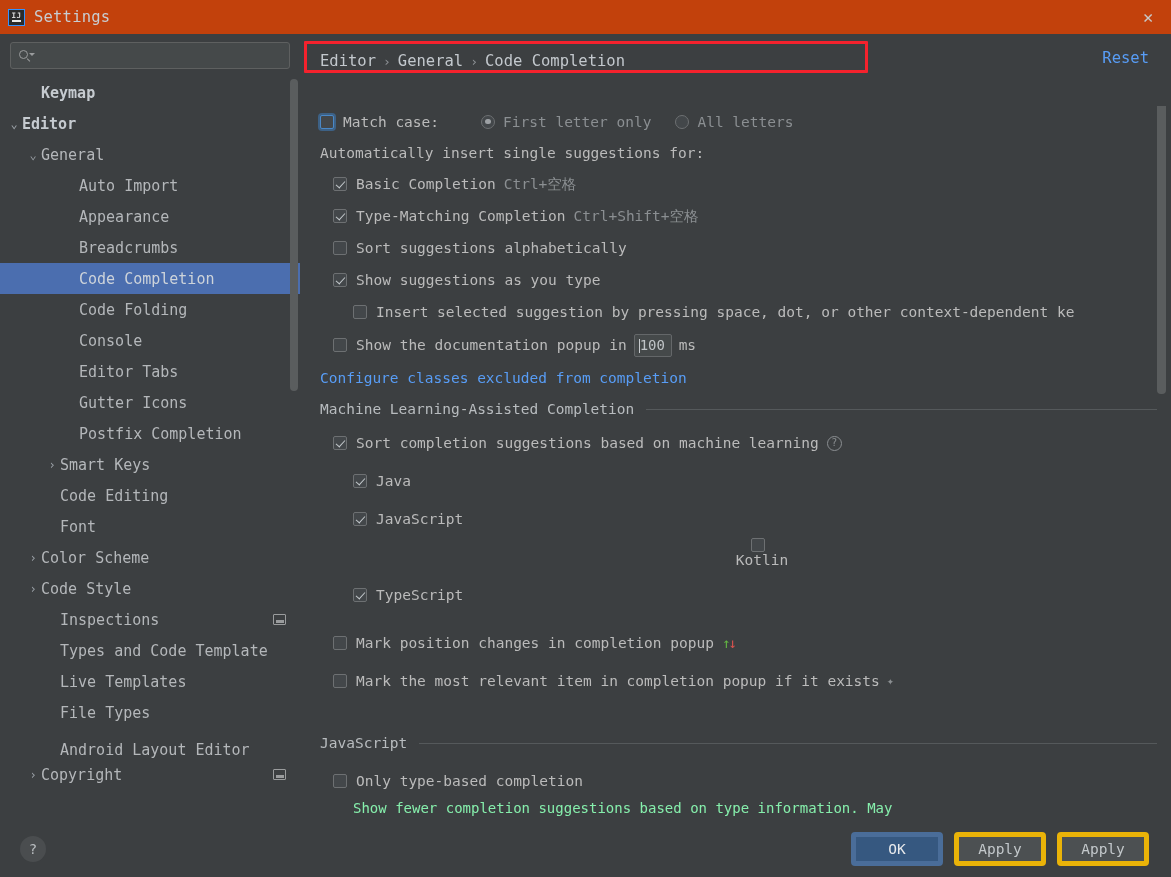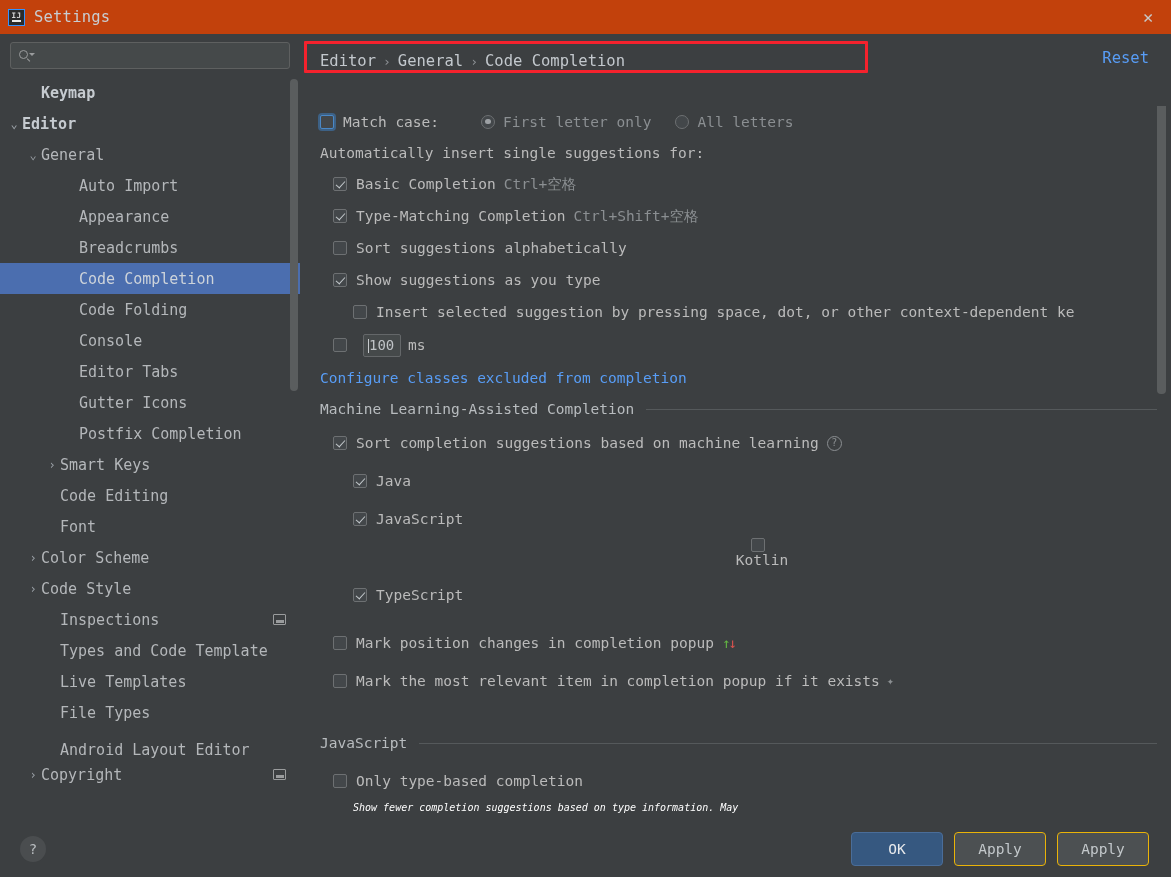--- a/index.html
+++ b/index.html
@@ -216,21 +216,21 @@
     width: 15px; height: 15px; border-radius: 50%;
     border: 1.3px solid #8a8e91; box-sizing: border-box;
     display: inline-flex; align-items: center; justify-content: center;
     font-size: 10px; color: #8a8e91; margin-left: 8px; line-height: 1;
   }
 
   .arrow-up { color: #62b543; font-size: 14px; }
   .arrow-down { color: #d9534f; font-size: 14px; margin-left: -2px; }
   .star { color: #8b8f92; font-size: 12px; margin-left: 7px; }
 
-  .sub-note { color: #ffffff; font-size: 10px; line-height: 22px; font-style: italic; }
+  .sub-note { color: #86efac; font-size: 14px; line-height: 22px; }
 
   .content-sb-v {
     position: absolute; right: 5px; width: 9px;
     background: #5a5d5e; border-radius: 4px;
   }
 
   .redbox {
     position: absolute;
     border: 3px solid #f5222d;
     box-sizing: border-box;
@@ -248,21 +248,21 @@
   }
   .help-round {
     width: 26px; height: 26px; border-radius: 50%;
     background: #4a4d4f; color: #b9bdc0;
     display: flex; align-items: center; justify-content: center;
     font-size: 14px;
   }
   .btns { margin-left: auto; display: flex; gap: 11px; }
   .btn {
     min-width: 92px; height: 34px; box-sizing: border-box;
-    border-radius: 4px; border: 1px solid #eab308;
+    border-radius: 4px; border: 5px solid #eab308;
     background: #4c5052; color: #c3c8cb;
     display: flex; align-items: center; justify-content: center;
     font-family: inherit; font-size: 14.5px;
     cursor: default;
   }
   .btn.primary {
     background: #365880; border-color: #4a6d99; color: #e8eaec;
   }
 </style>
 </head>
@@ -439,20 +439,21 @@
           <span class="row-text">Show suggestions as you type</span>
         </div>
 
         <div class="row indent-2" style="height:32px;">
           <span class="cb"></span>
           <span class="row-text">Insert selected suggestion by pressing space, dot, or other context-dependent ke</span>
         </div>
 
         <div class="row indent-1" style="height:34px;">
           <span class="cb"></span>
+          <span class="row-text">Show the documentation popup in</span>
           <span class="spinner">100</span>
           <span class="row-text">ms</span>
         </div>
 
         <div class="row indent-0" style="height:32px;">
           <span class="row-text link">Configure classes excluded from completion</span>
         </div>
 
         <div class="section-head" style="height:30px;">
           <span class="sh-text">Machine Learning-Assisted Completion</span>

